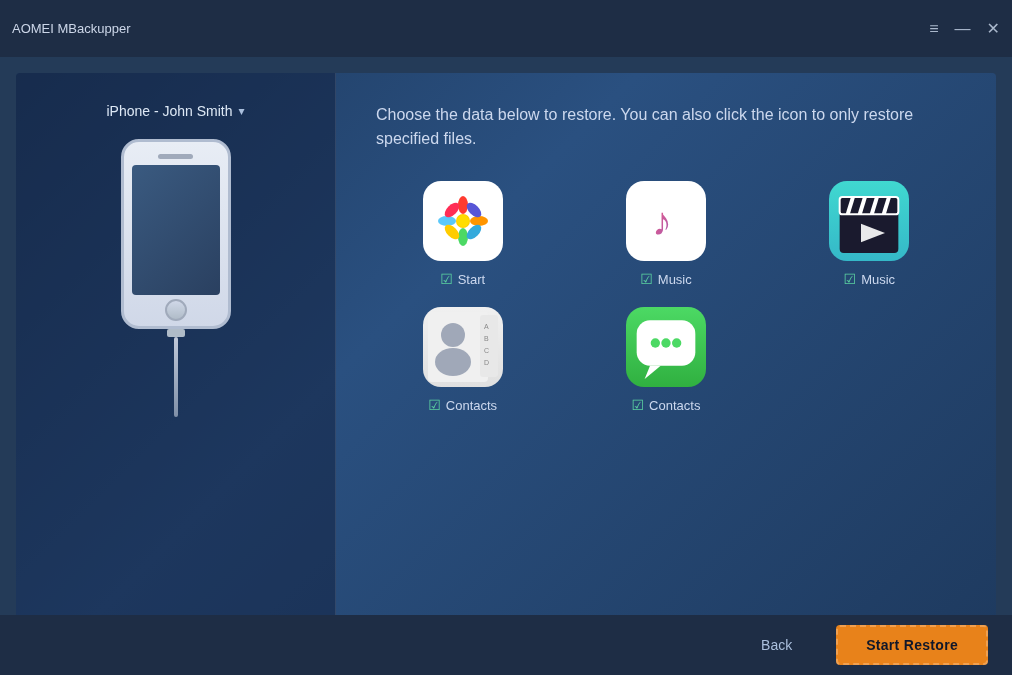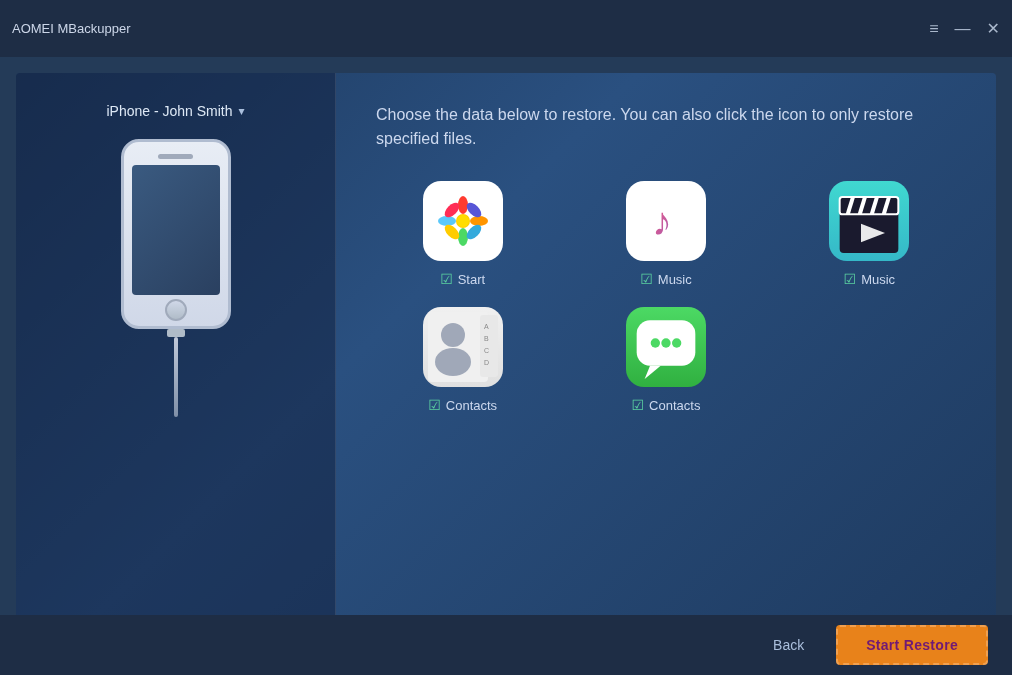--- a/index.html
+++ b/index.html
@@ -217,33 +217,33 @@
       position: absolute;
       bottom: 0;
       left: 0;
       right: 0;
       height: 60px;
       background: #1e2d45;
       display: flex;
       align-items: center;
       justify-content: flex-end;
       padding: 0 24px;
-      gap: 16px;
+      gap: 28px;
     }
     .btn-back {
       color: #aabfdd;
       font-size: 14px;
       background: none;
       border: none;
       cursor: pointer;
       padding: 8px 16px;
     }
     .btn-start-restore {
       background: #e8821a;
-      color: #701a75;
+      color: #0f172a;
       border: 2px dashed #f0a050;
       border-radius: 4px;
       padding: 10px 28px;
       font-size: 14px;
       font-weight: 600;
       cursor: pointer;
       letter-spacing: 0.3px;
     }
 
     

